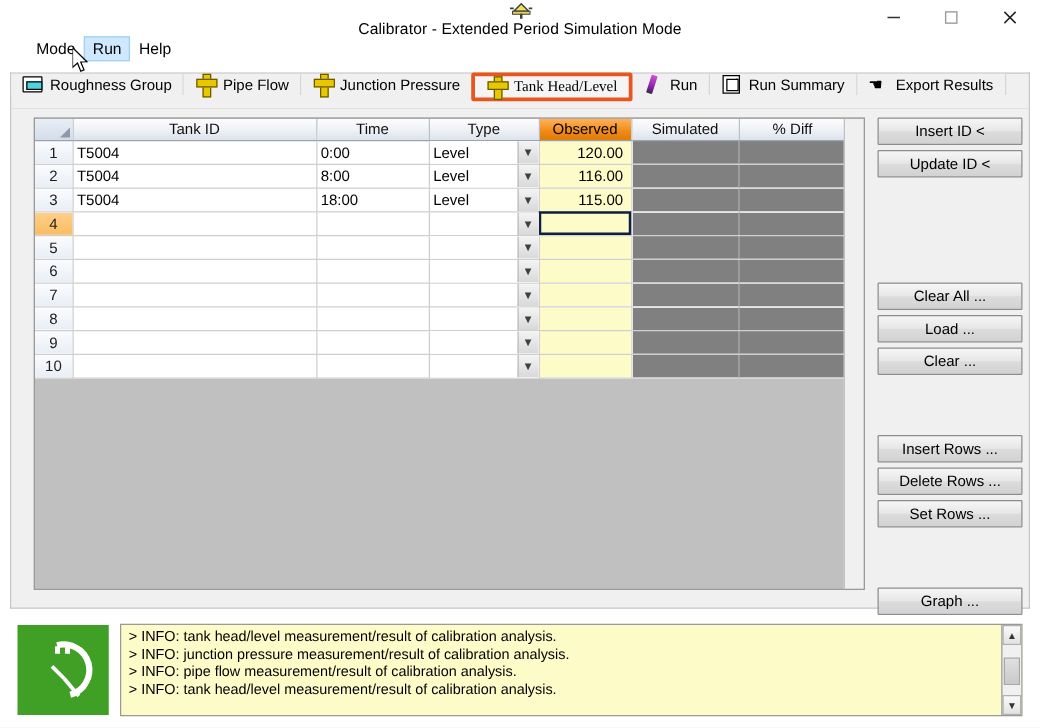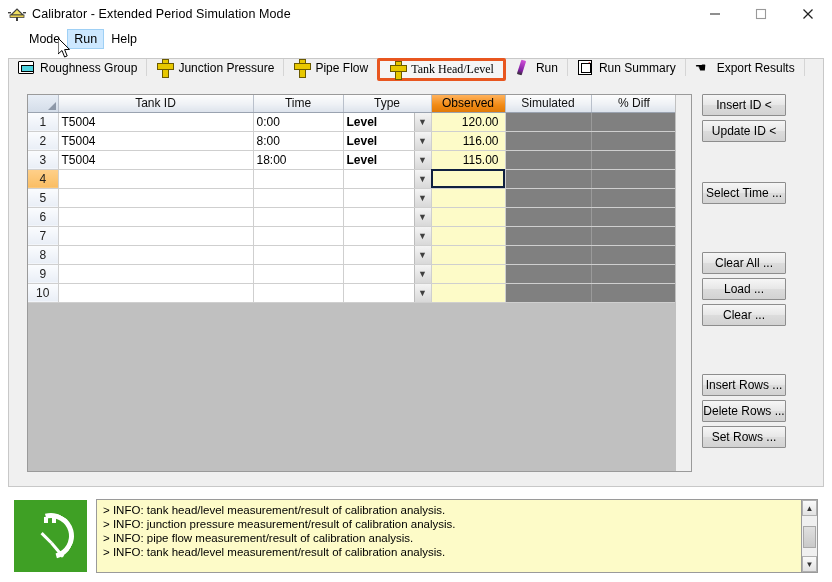--- a/index.html
+++ b/index.html
@@ -15,21 +15,21 @@
   #app {
     position: relative;
     width: 832px; height: 582px;
     background: #ffffff;
   }
 
   
   .titlebar {
     position: absolute; left: 0; top: 0; width: 832px; height: 28px;
     background: #ffffff;
-    display: flex; align-items: center;
+    display: flex; align-items: center; flex-direction: column;
   }
   .title-icon {
     width: 18px; height: 16px; margin-left: 8px; margin-right: 6px;
     position: relative;
   }
   .title-text {
     font-size: 12.5px; color: #000; letter-spacing: 0.1px;
   }
   .win-controls {
     position: absolute; right: 0; top: 0; height: 28px;
@@ -191,37 +191,37 @@
     color: #202020;
   }
   td.cell { background: #ffffff; }
   td.cell.obs { background: #fdfbc8; text-align: right; padding-right: 6px; }
   td.cell.obs.active {
     background: #fdfbc8;
     outline: 2px solid #102040;
     outline-offset: -2px;
   }
   td.cell.dis { background: #808080; border-right: 1px solid #9a9a9a; }
-  td.cell.typecell { position: relative; padding-right: 20px; font-weight: bold; }
+  td.cell.typecell { position: relative; padding-right: 20px; }
   .ddbtn {
     position: absolute; right: 0; top: 0; width: 17px; height: 100%;
     background: linear-gradient(180deg,#f4f4f4 0%,#d8d8d8 100%);
     border-left: 1px solid #bcbcbc;
     display: flex; align-items: center; justify-content: center;
     font-size: 9px; color: #404040;
   }
   .grid-scrollcol {
     position: absolute; right: 0; top: 0; width: 16px; height: 100%;
     background: #f0f0f0; border-left: 1px solid #c0c0c0;
   }
 
   
   .btncol { position: absolute; left: 693px; top: 7px; width: 112px; }
   .btn {
-    display: block; width: 84px; height: 22px;
+    display: block; width: 116px; height: 22px;
     margin-bottom: 4px;
     background: linear-gradient(180deg,#f6f6f6 0%,#e7e7e7 48%,#dcdcdc 52%,#d2d2d2 100%);
     border: 1px solid #8d8d8d;
     border-radius: 1px;
     font-size: 12px; font-family: "Liberation Sans", sans-serif;
     color: #000; text-align: center; line-height: 20px;
     padding: 0;
   }
   .gap-md { height: 36px; }
   .gap-lg { height: 44px; }
@@ -335,25 +335,25 @@
 
   <div class="tabstrip">
     <div class="tab">
       <span class="tab-icon">
           <span class="ico-folder"></span>
         </span>
       <span>Roughness Group</span>
     </div>
     <div class="tab">
       <span class="tab-icon ico-cross"></span>
-      <span>Junction Pressure</span>
+      <span>Pipe Flow</span>
     </div>
     <div class="tab">
       <span class="tab-icon ico-cross"></span>
-      <span>Pipe Flow</span>
+      <span>Junction Pressure</span>
     </div>
     <div class="tab selected">
       <span class="tab-icon ico-cross"></span>
       <span>Tank Head/Level</span>
     </div>
     <div class="tab">
       <span class="tab-icon">
           <span class="ico-pen"></span>
         </span>
       <span>Run</span>
@@ -484,21 +484,20 @@
           </tr>
         </tbody>
       </table>
       <div class="grid-scrollcol"></div>
     </div>
 
     <div class="btncol">
       <button class="btn">Insert ID &lt;</button>
       <button class="btn">Update ID &lt;</button>
       <div class="gap-md"></div>
-      <button class="btn">Select Time ...</button>
       <div class="gap-lg"></div>
       <button class="btn">Clear All ...</button>
       <button class="btn">Load ...</button>
       <button class="btn">Clear ...</button>
       <div class="gap-lg"></div>
       <button class="btn">Insert Rows ...</button>
       <button class="btn">Delete Rows ...</button>
       <button class="btn">Set Rows ...</button>
       <div class="gap-lg"></div>
       <button class="btn">Graph ...</button>

